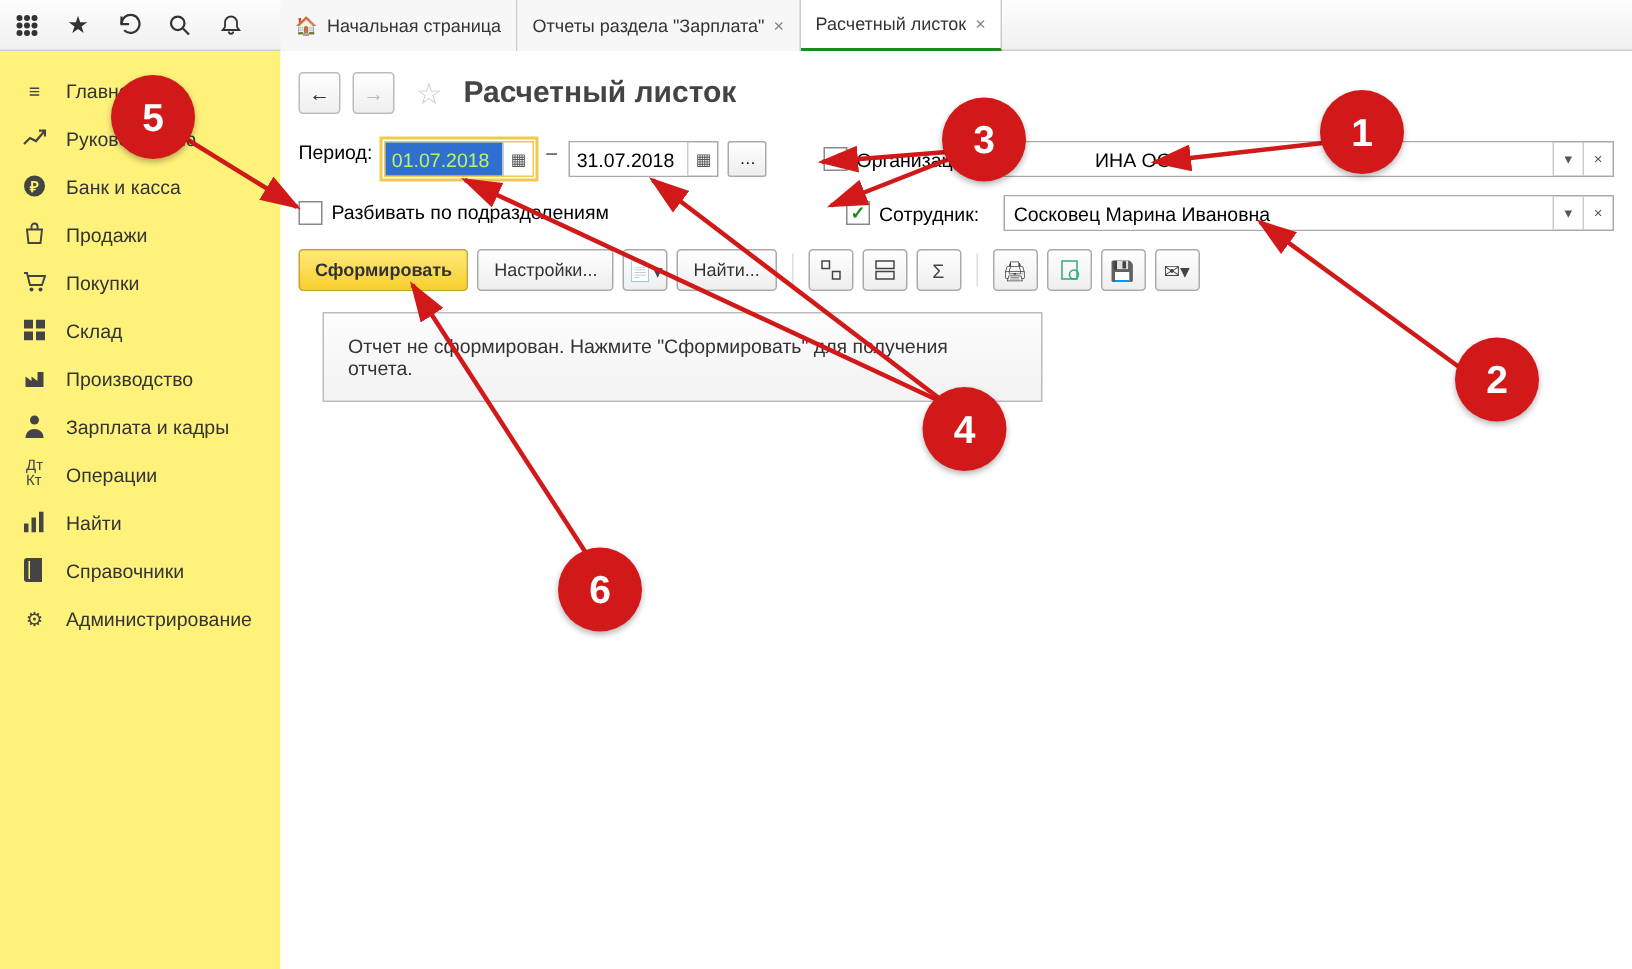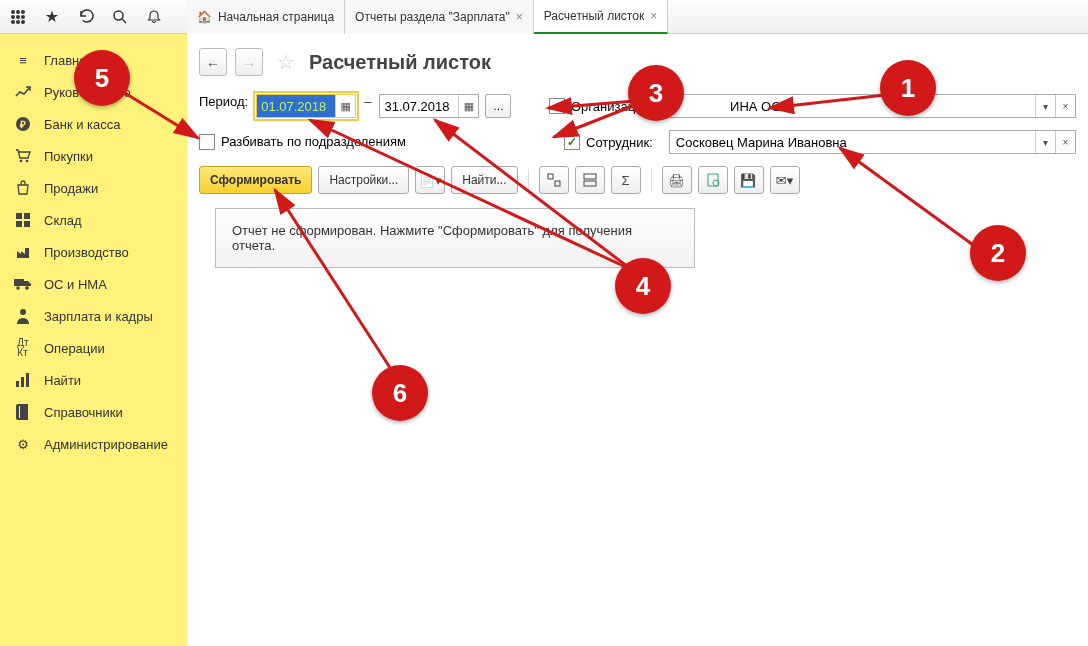--- a/index.html
+++ b/index.html
@@ -145,63 +145,53 @@
           <svg width="16" height="16">
             <circle cx="8" cy="8" r="7" fill="#444"></circle>
             <text x="8" y="12" text-anchor="middle" fill="#fff27a" font-size="10" font-weight="bold">₽</text>
           </svg>
         </span>
         <span>Банк и касса</span>
       </div>
     <div class="side-item">
         <span class="side-ico">
           <svg width="16" height="16" viewBox="0 0 16 16">
+            <path d="M3 5h10l-1 9H4z M6 5V3a2 2 0 0 1 4 0v2" fill="none" stroke="#444" stroke-width="1.3"></path>
+          </svg>
+        </span>
+        <span>Продажи</span>
+      </div>
+    <div class="side-item">
+        <span class="side-ico">
+          <svg width="16" height="16" viewBox="0 0 16 16">
             <path d="M1 2h2l2 8h8l2-6H4" fill="none" stroke="#444" stroke-width="1.3"></path>
             <circle cx="6" cy="13" r="1.3" fill="#444"></circle>
             <circle cx="12" cy="13" r="1.3" fill="#444"></circle>
           </svg>
         </span>
         <span>Покупки</span>
-      </div>
-    <div class="side-item">
-        <span class="side-ico">
-          <svg width="16" height="16" viewBox="0 0 16 16">
-            <path d="M3 5h10l-1 9H4z M6 5V3a2 2 0 0 1 4 0v2" fill="none" stroke="#444" stroke-width="1.3"></path>
-          </svg>
-        </span>
-        <span>Продажи</span>
       </div>
     <div class="side-item">
         <span class="side-ico">
           <svg width="14" height="14">
             <rect x="0" y="0" width="6" height="6" fill="#444"></rect>
             <rect x="8" y="0" width="6" height="6" fill="#444"></rect>
             <rect x="0" y="8" width="6" height="6" fill="#444"></rect>
             <rect x="8" y="8" width="6" height="6" fill="#444"></rect>
           </svg>
         </span>
         <span>Склад</span>
       </div>
     <div class="side-item">
         <span class="side-ico">
           <svg width="16" height="16" viewBox="0 0 16 16">
             <path d="M2 14V7l4 3V7l4 3V4h4v10z" fill="#444"></path>
           </svg>
         </span>
         <span>Производство</span>
-      </div>
-    <div class="side-item">
-        <span class="side-ico">
-          <svg width="18" height="14" viewBox="0 0 18 14">
-            <path d="M0 2h10v7H0z M10 4h4l3 3v2h-7z" fill="#444"></path>
-            <circle cx="4" cy="11" r="1.8" fill="#444"></circle>
-            <circle cx="13" cy="11" r="1.8" fill="#444"></circle>
-          </svg>
-        </span>
-        <span>ОС и НМА</span>
       </div>
     <div class="side-item">
         <span class="side-ico">
           <svg width="14" height="16" viewBox="0 0 14 16">
             <circle cx="7" cy="4" r="3" fill="#444"></circle>
             <path d="M1 16c0-4 3-6 6-6s6 2 6 6z" fill="#444"></path>
           </svg>
         </span>
         <span>Зарплата и кадры</span>
       </div>

